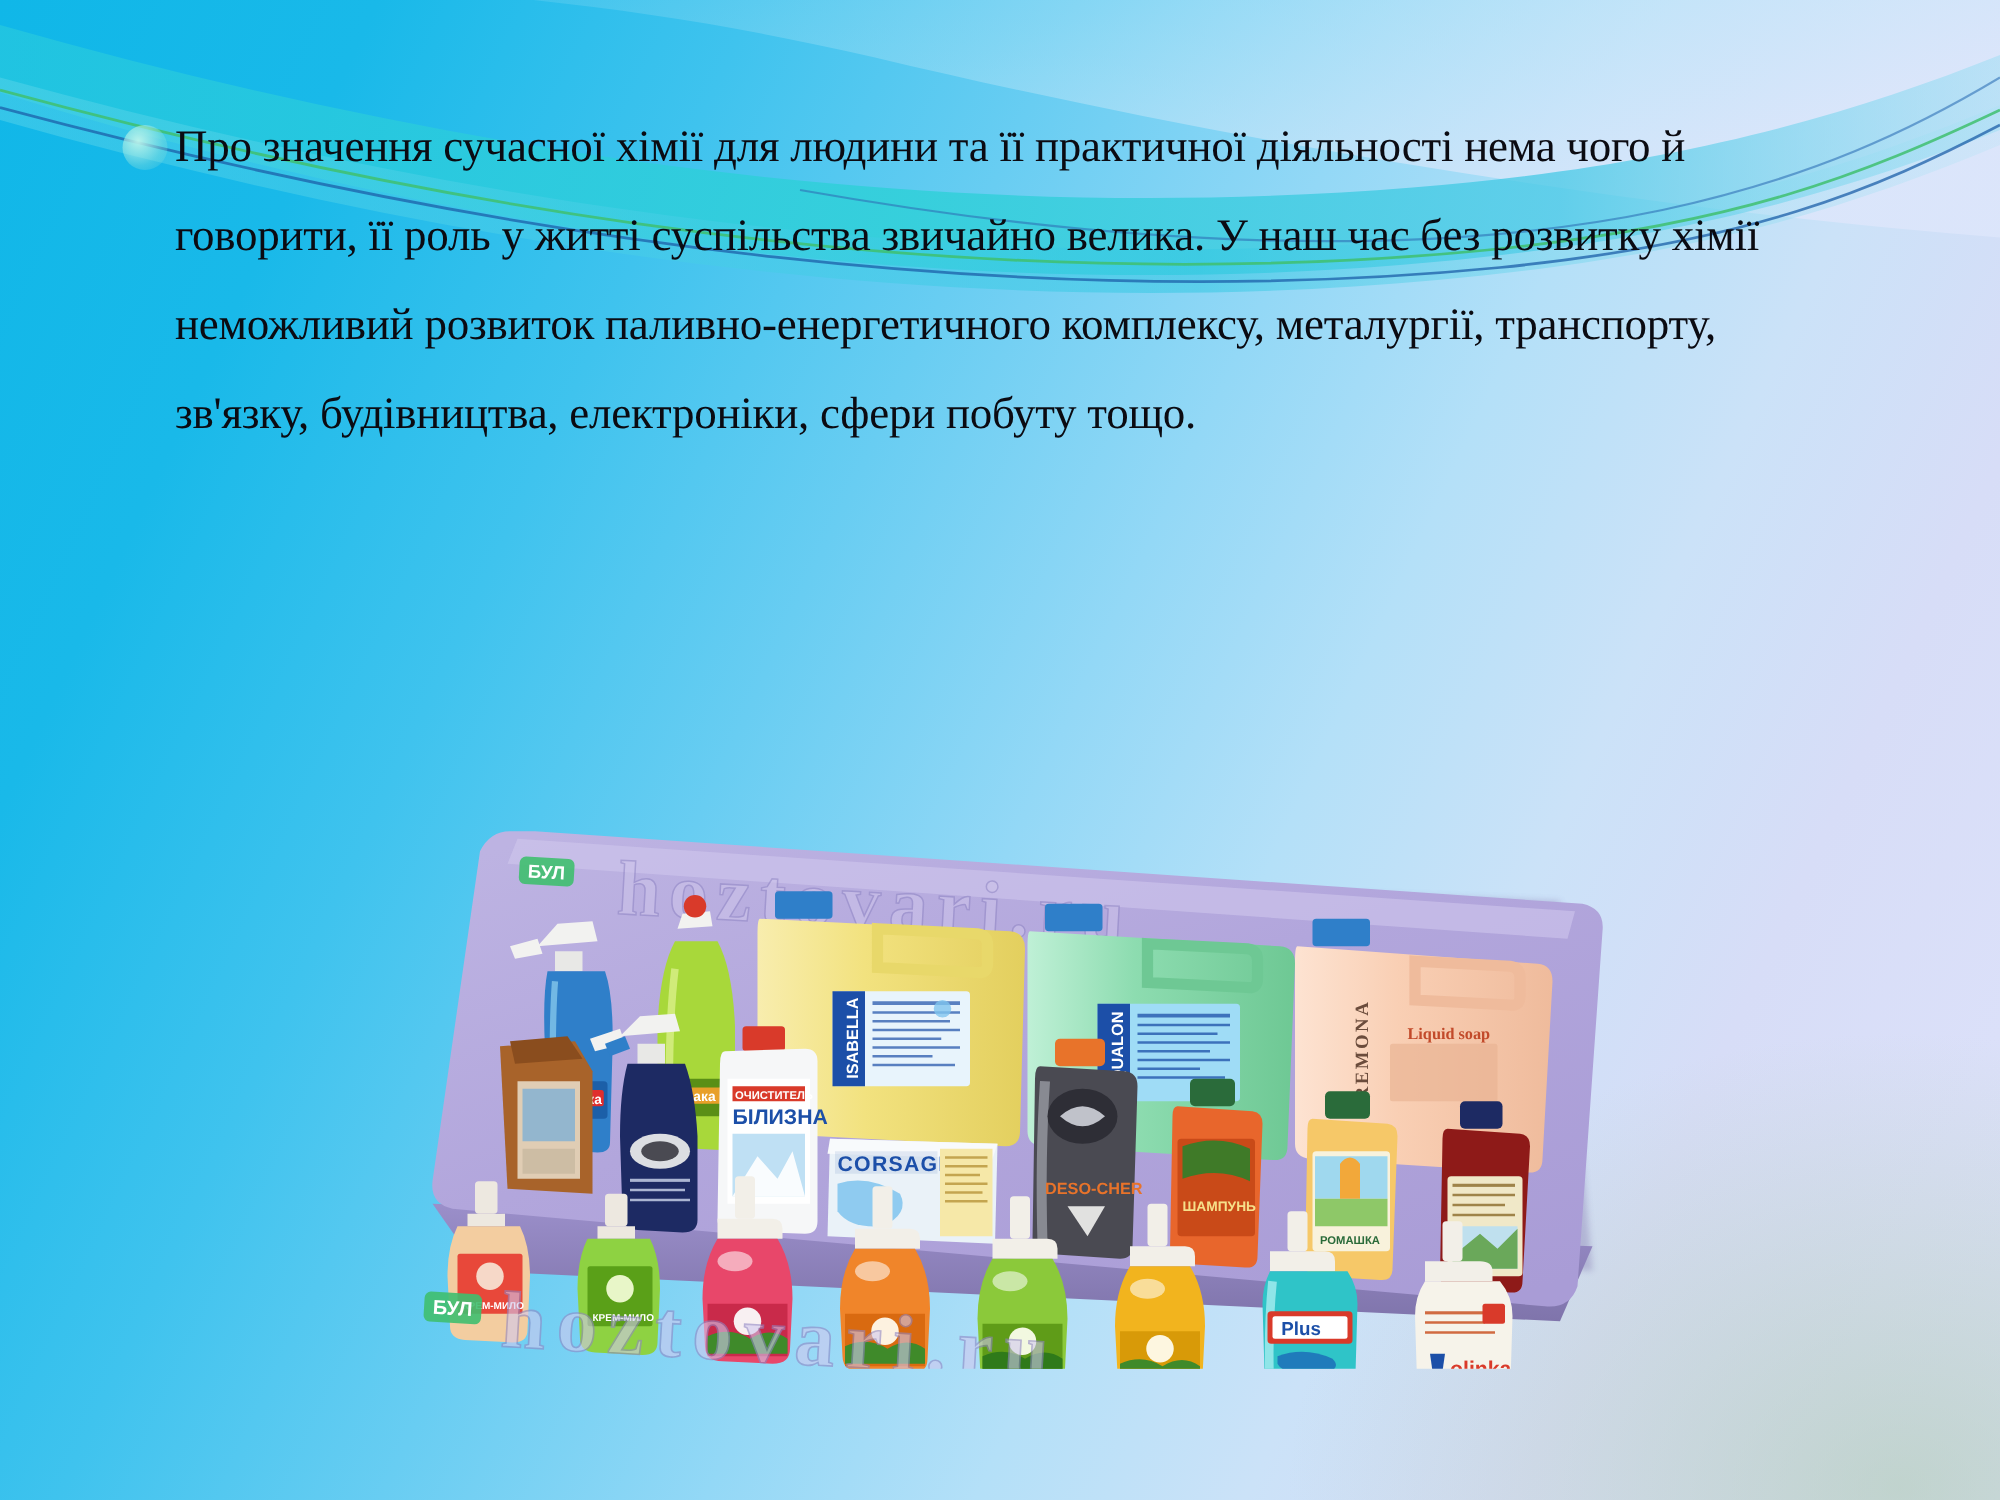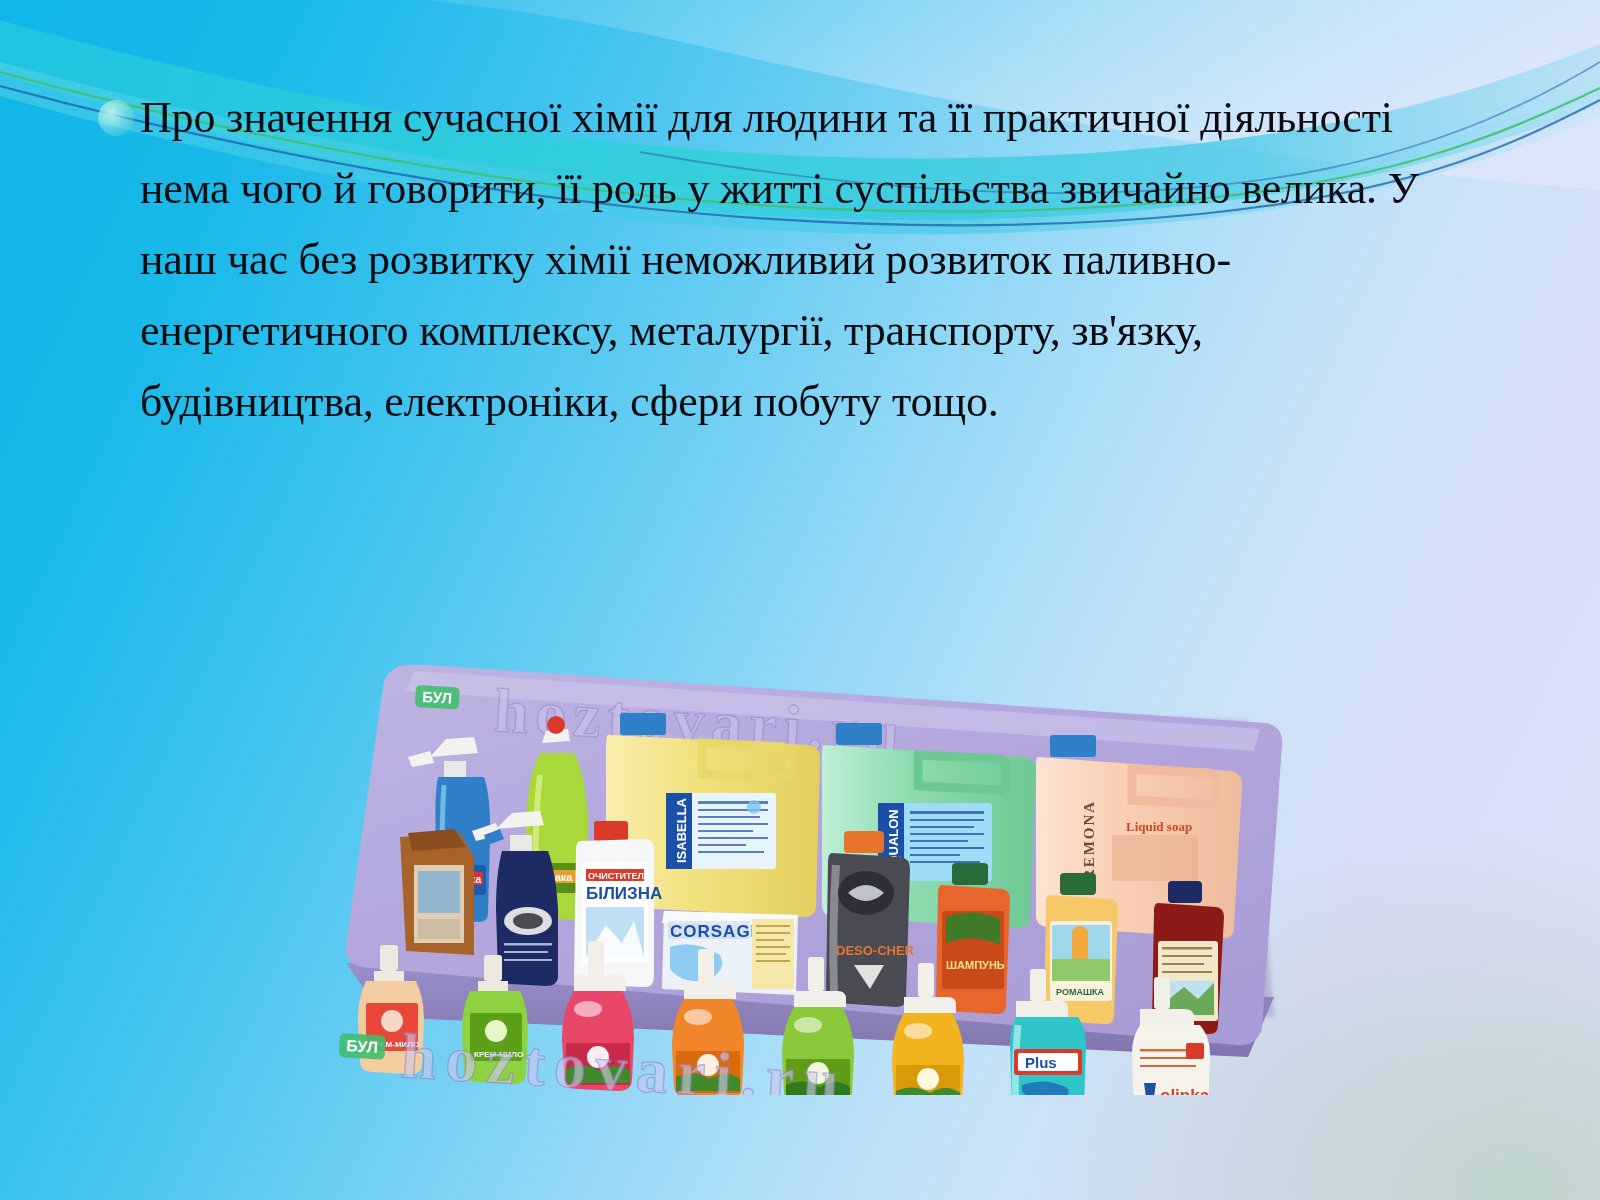--- a/index.html
+++ b/index.html
@@ -51,21 +51,21 @@
     background: radial-gradient(circle at 35% 35%, rgba(190,245,235,0.95), rgba(150,230,220,0.35) 60%, rgba(150,230,220,0) 100%);
   }
 
   
   #body-text {
     position: absolute;
     left: 140px;
     top: 82px;
     width: 1290px;
     color: #0b0b12;
-    font-size: 44px;
+    font-size: 36px;
     line-height: 71px;
     letter-spacing: -0.2px;
     font-weight: 400;
     text-align: left;
     white-space: pre-wrap;
   }
 
   
   #product-photo {
     position: absolute;

